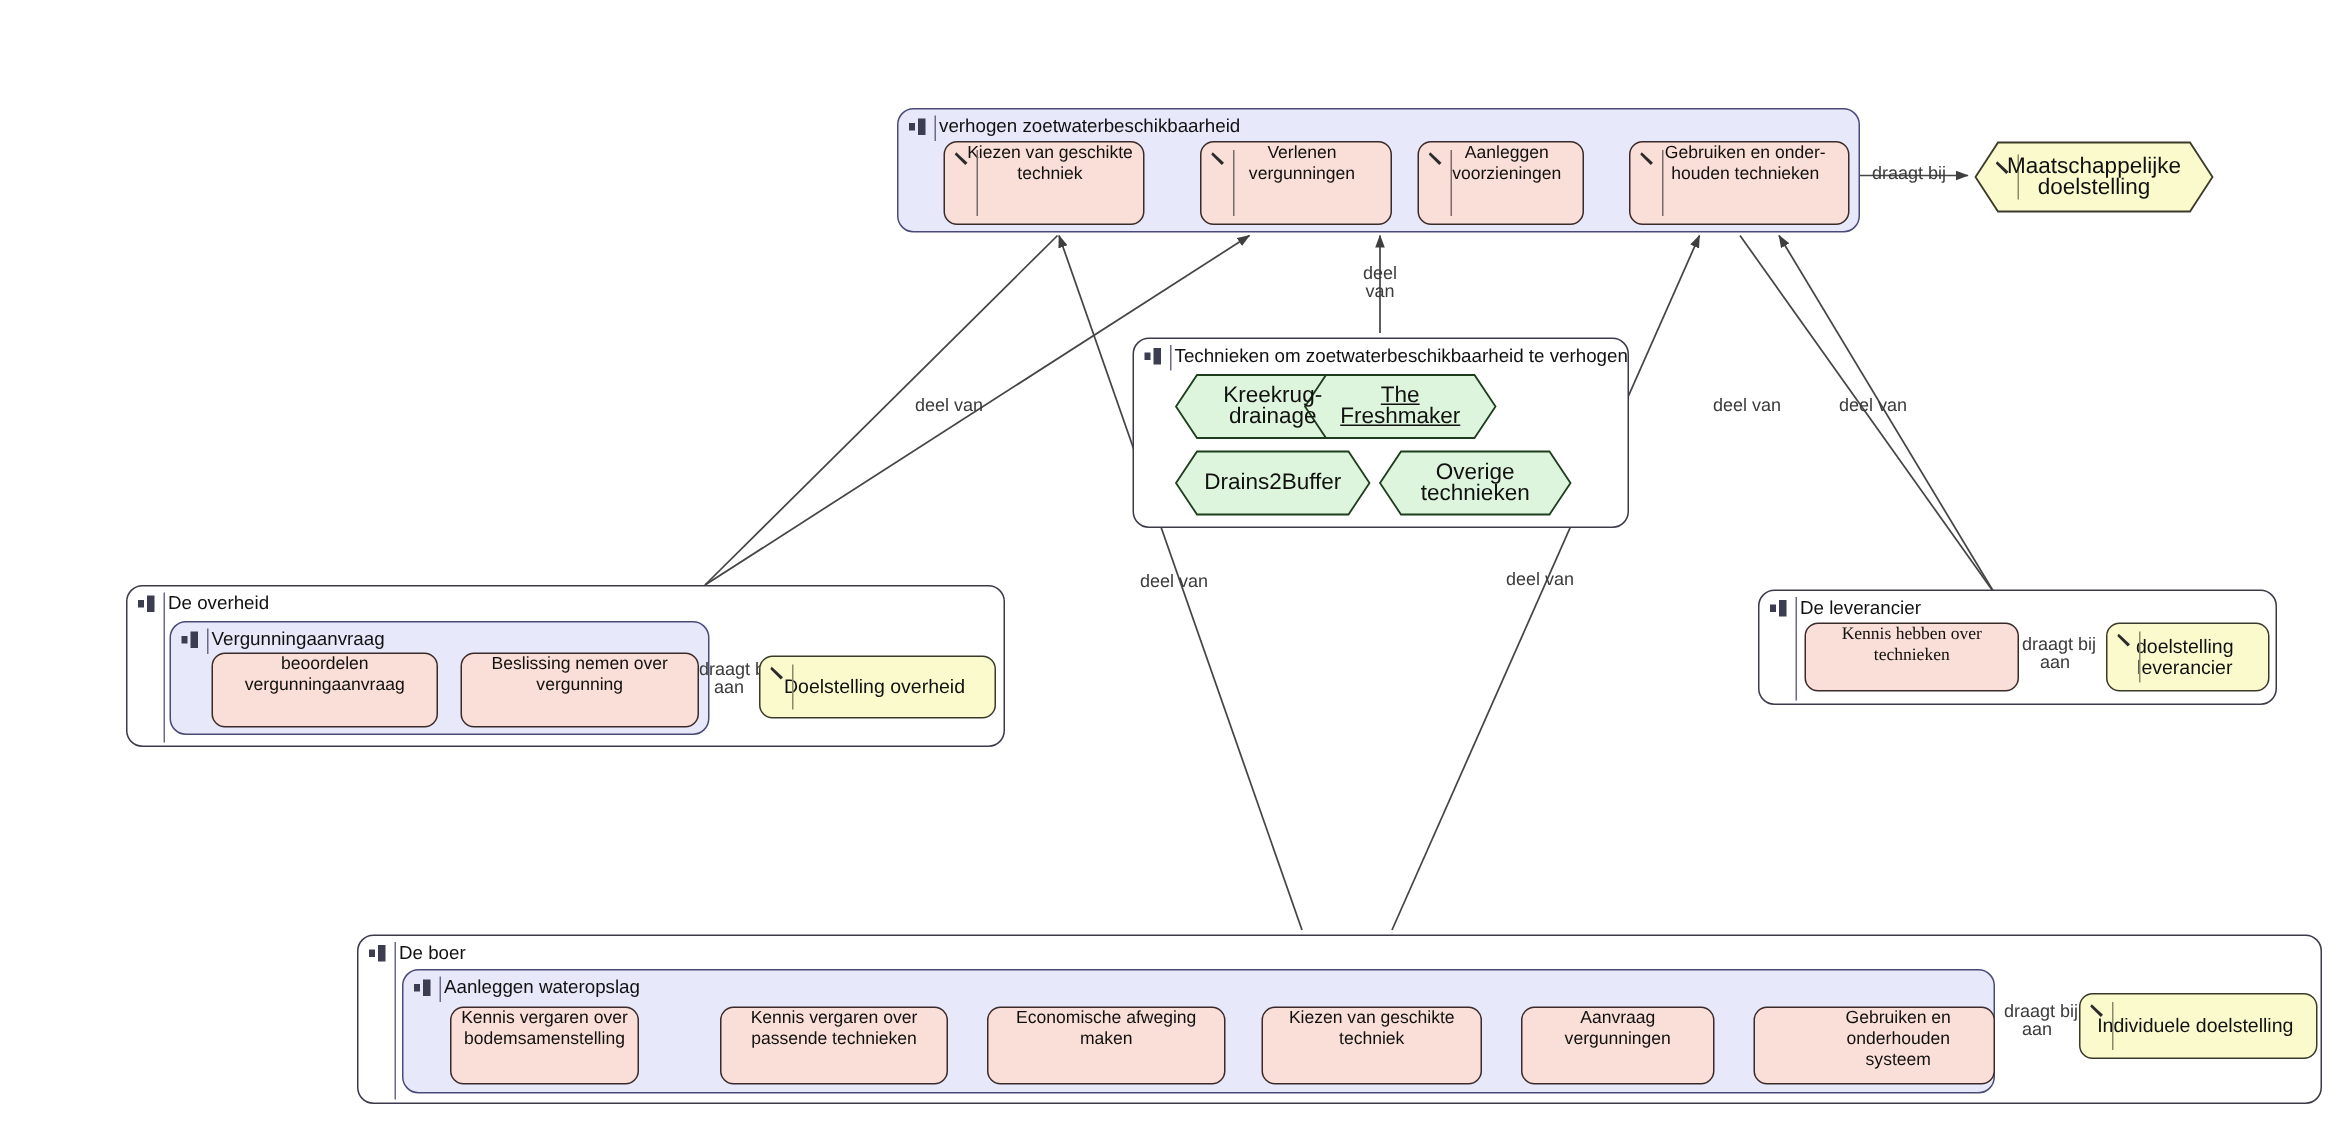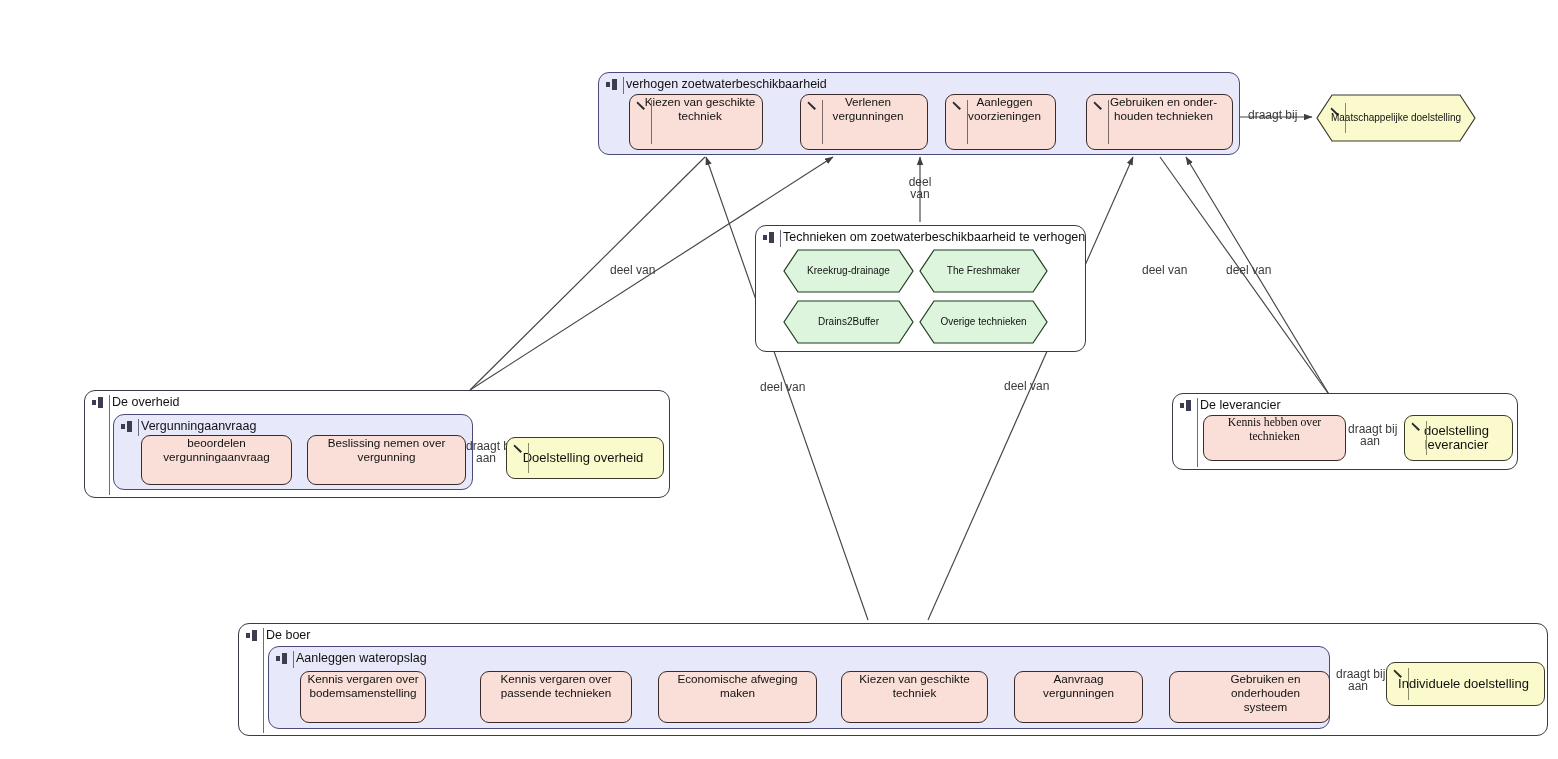--- a/index.html
+++ b/index.html
@@ -29,21 +29,21 @@
   
   .goal{position:absolute;box-sizing:border-box;border:1.2px solid #3a3a2a;border-radius:9px;
         background:#fbfacd;display:flex;align-items:center;justify-content:center;text-align:center;}
   .goal .lbl{font-size:13px;line-height:14px;color:#111;padding:0 6px 0 2px;}
   .goal-ic{position:absolute;left:6px;top:5px;width:12px;height:12px;}
   .goal-bar{position:absolute;left:21px;top:5px;bottom:5px;width:1px;background:#8a8a6a;}
 
   
   .octa{position:absolute;box-sizing:border-box;display:flex;align-items:center;justify-content:center;text-align:center;}
   .octa svg{position:absolute;left:0;top:0;width:100%;height:100%;}
-  .octa .lbl{position:relative;font-size:10px;line-height:14px;color:#111;padding:0 10px;z-index:2;}
+  .octa .lbl{position:relative;font-size:15px;line-height:14px;color:#111;padding:0 10px;z-index:2;}
   .octa .octa-ic{position:absolute;left:14px;top:50%;margin-top:-12px;width:12px;height:12px;z-index:2;}
   .octa .octa-bar{position:absolute;left:29px;top:9px;bottom:9px;width:1px;background:#8a8a6a;z-index:2;}
 
   .wirelabel{position:absolute;font-size:12px;line-height:11.5px;color:#3b3b3b;
              white-space:nowrap;text-align:center;background:transparent;}
 </style>
 </head>
 <body>
 
 <div id="canvas">
@@ -156,21 +156,21 @@
     <div class="grp-sep" style="left:24px;height:17px;"></div>
   </div>
 
   <div class="octa" style="left:783px;top:249px;width:131px;height:44px;">
     <svg viewBox="0 0 131 44" preserveAspectRatio="none">
       <polygon points="15,1 116,1 130,22 116,43 15,43 1,22" fill="#ddf5dd" stroke="#1d3d1d" stroke-width="1.2"></polygon>
     </svg>
     <span class="lbl">Kreekrug-drainage</span>
   </div>
 
-  <div class="octa" style="left:919px;top:249px;width:129px;height:44px;">
+  <div class="octa" style="left:869px;top:249px;width:129px;height:44px;text-decoration:underline;">
     <svg viewBox="0 0 129 44" preserveAspectRatio="none">
       <polygon points="15,1 114,1 128,22 114,43 15,43 1,22" fill="#ddf5dd" stroke="#1d3d1d" stroke-width="1.2"></polygon>
     </svg>
     <span class="lbl">The Freshmaker</span>
   </div>
 
   <div class="octa" style="left:783px;top:300px;width:131px;height:44px;">
     <svg viewBox="0 0 131 44" preserveAspectRatio="none">
       <polygon points="15,1 116,1 130,22 116,43 15,43 1,22" fill="#ddf5dd" stroke="#1d3d1d" stroke-width="1.2"></polygon>
     </svg>

